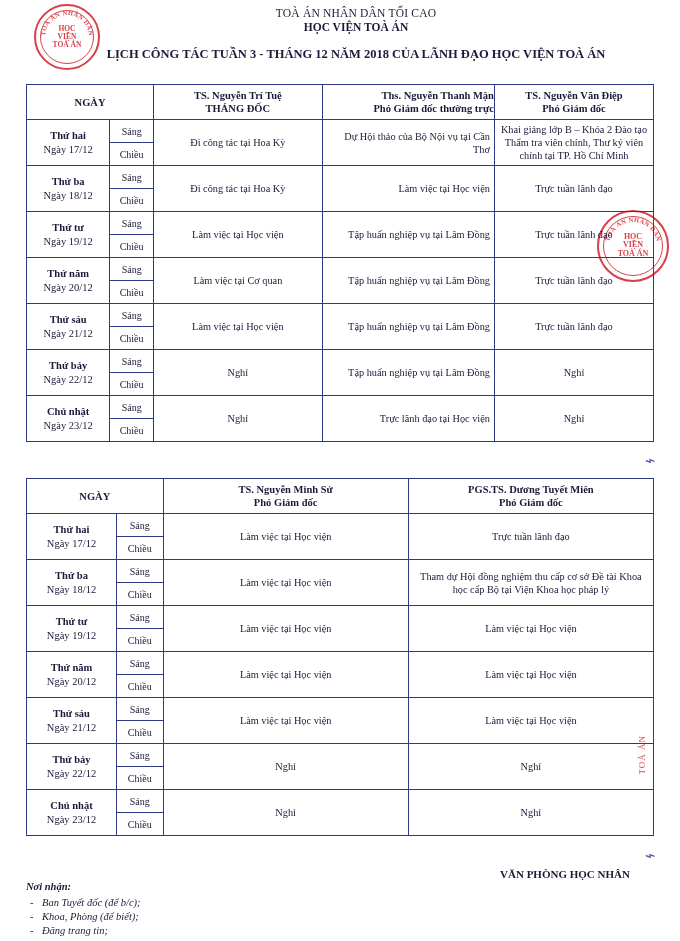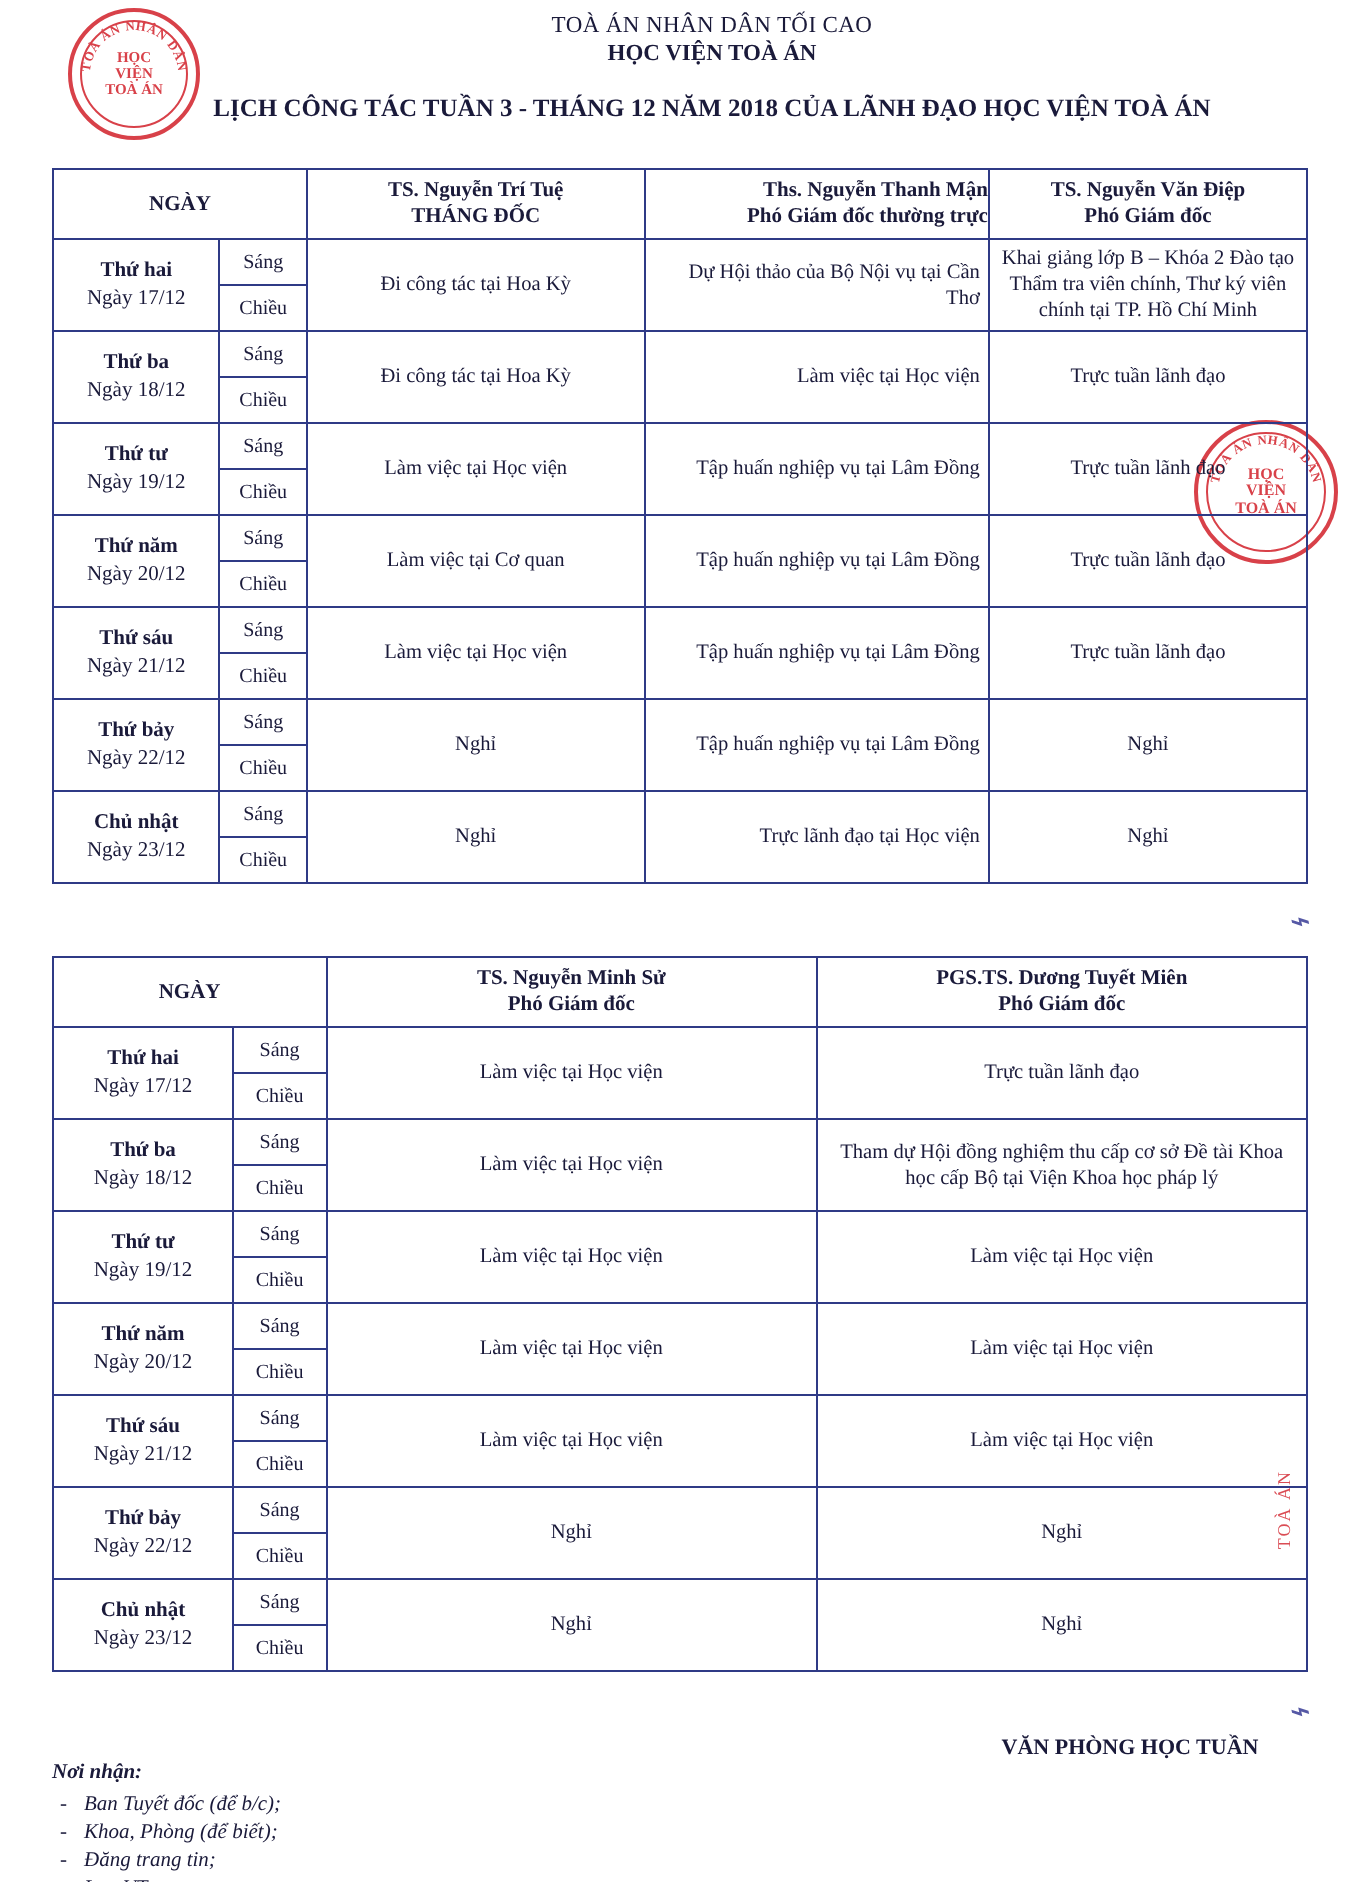--- a/index.html
+++ b/index.html
@@ -333,14 +333,14 @@
   <div class="footer">
     <div class="t">Nơi nhận:</div>
     <ul>
       <li>Ban Tuyết đốc (để b/c);</li>
       <li>Khoa, Phòng (để biết);</li>
       <li>Đăng trang tin;</li>
       <li>Lưu VT.</li>
     </ul>
   </div>
 
-  <div class="office">VĂN PHÒNG HỌC TUẦN</div>
+  <div class="office">VĂN PHÒNG HỌC NHÂN</div>
 </div>
 
 </body></html>

